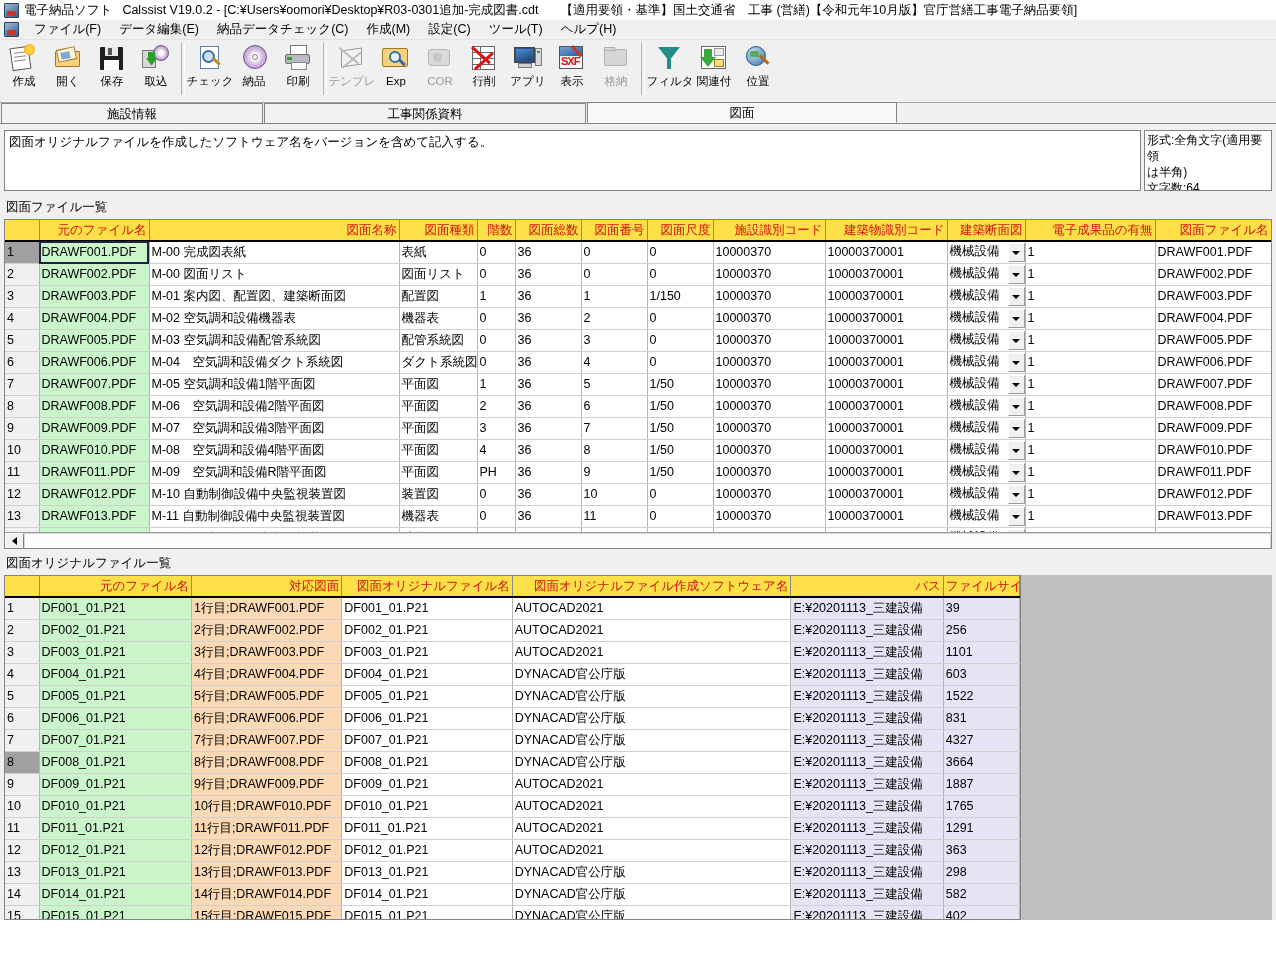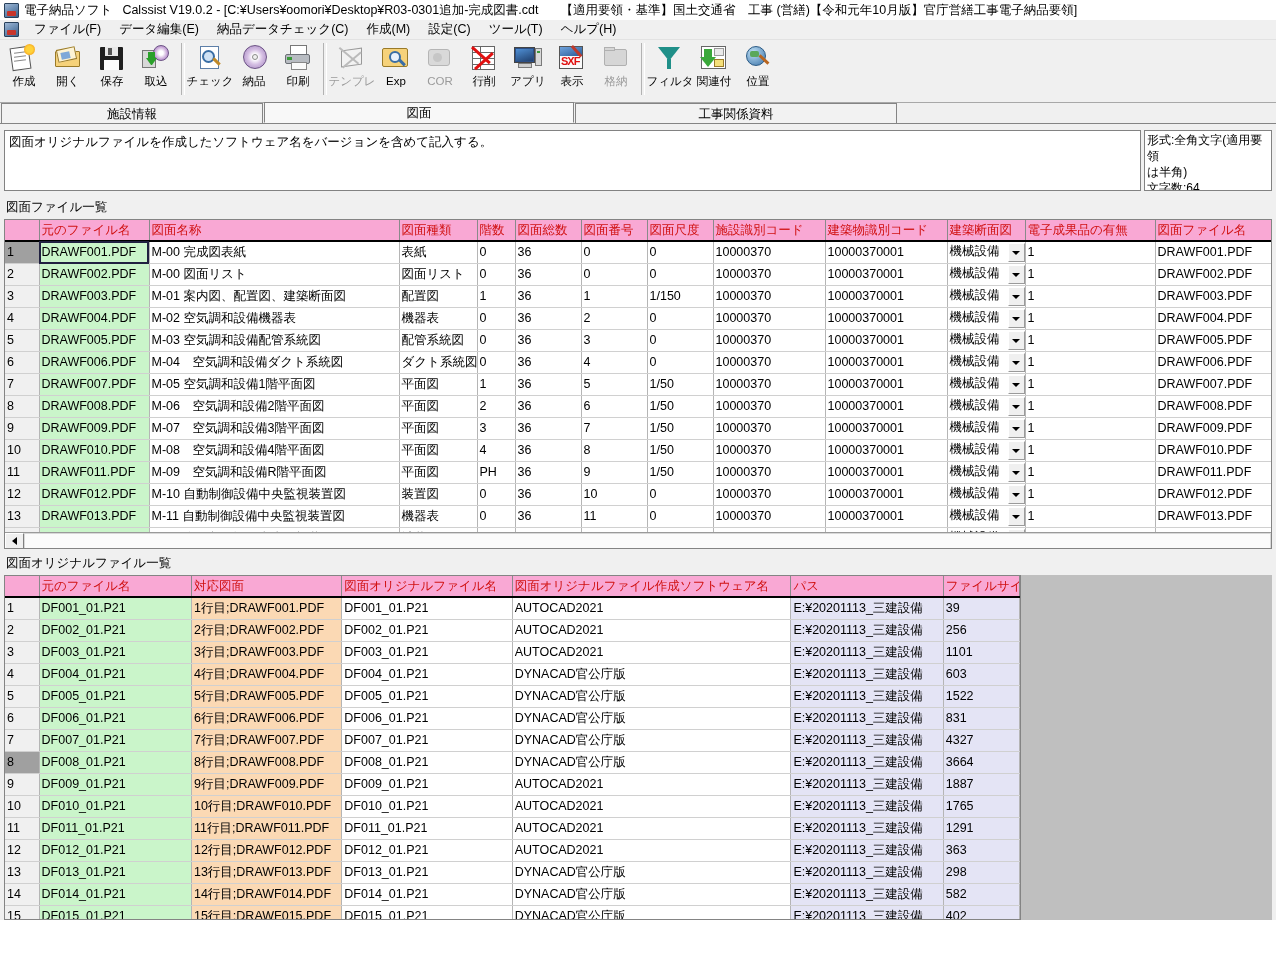--- a/index.html
+++ b/index.html
@@ -107,22 +107,22 @@
 
   table.grid{border-collapse:collapse;table-layout:fixed;
              font-size:12.5px;background:#fff;}
   table.grid th,table.grid td{
     border-right:1px solid #b5b5b5;border-bottom:1px solid #d0d0d0;
     padding:0 2px;height:21px;box-sizing:border-box;
     overflow:hidden;white-space:nowrap;font-weight:normal;text-align:left;
     line-height:21px;
   }
   table.grid thead th{
-    background:#f9a8d4;border-bottom:2px solid #000;border-right:1px solid #8a8a8a;
-    text-align:left;color:#d01010;height:20px;line-height:20px;margin-left:8px;
+    background:#fde047;border-bottom:2px solid #000;border-right:1px solid #8a8a8a;
+    text-align:right;color:#d01010;height:20px;line-height:20px;margin-left:8px;
   }
   th.hdr-corner{background:#f0f0f0;color:#000;}
   th.hdr-orange{background:#fbcfa0;color:#d01010;}
   th.hdr-blue{color:#1a3fd0;}
   th.hdr-black{color:#000;}
   td.rownum{
     background:#f0f0f0;text-align:center;color:#000;
     border-right:1px solid #8a8a8a;
   }
   td.rownum.sel{background:#a0a0a0;}
@@ -354,26 +354,26 @@
     <div class="tb-lbl">位置</div>
   </div>
 
 </div>
 
 <div class="tabstrip">
   <div class="tab" style="width:262px">
     <span>施設情報</span>
     <span class="notch"></span>
   </div>
-  <div class="tab sel" style="width:310px;border-bottom:1px solid #f8f8f8;">
-    <span>図面</span>
-  </div>
   <div class="tab" style="width:322px">
     <span>工事関係資料</span>
     <span class="notch"></span>
+  </div>
+  <div class="tab sel" style="width:310px;border-bottom:1px solid #f8f8f8;">
+    <span>図面</span>
   </div>
 </div>
 
 <div class="hintwrap">
   <div class="hinttext">図面オリジナルファイルを作成したソフトウェア名をバージョンを含めて記入する。</div>
   <div class="hintmeta">形式:全角文字(適用要領
 は半角)
 文字数:64</div>
 </div>
 

